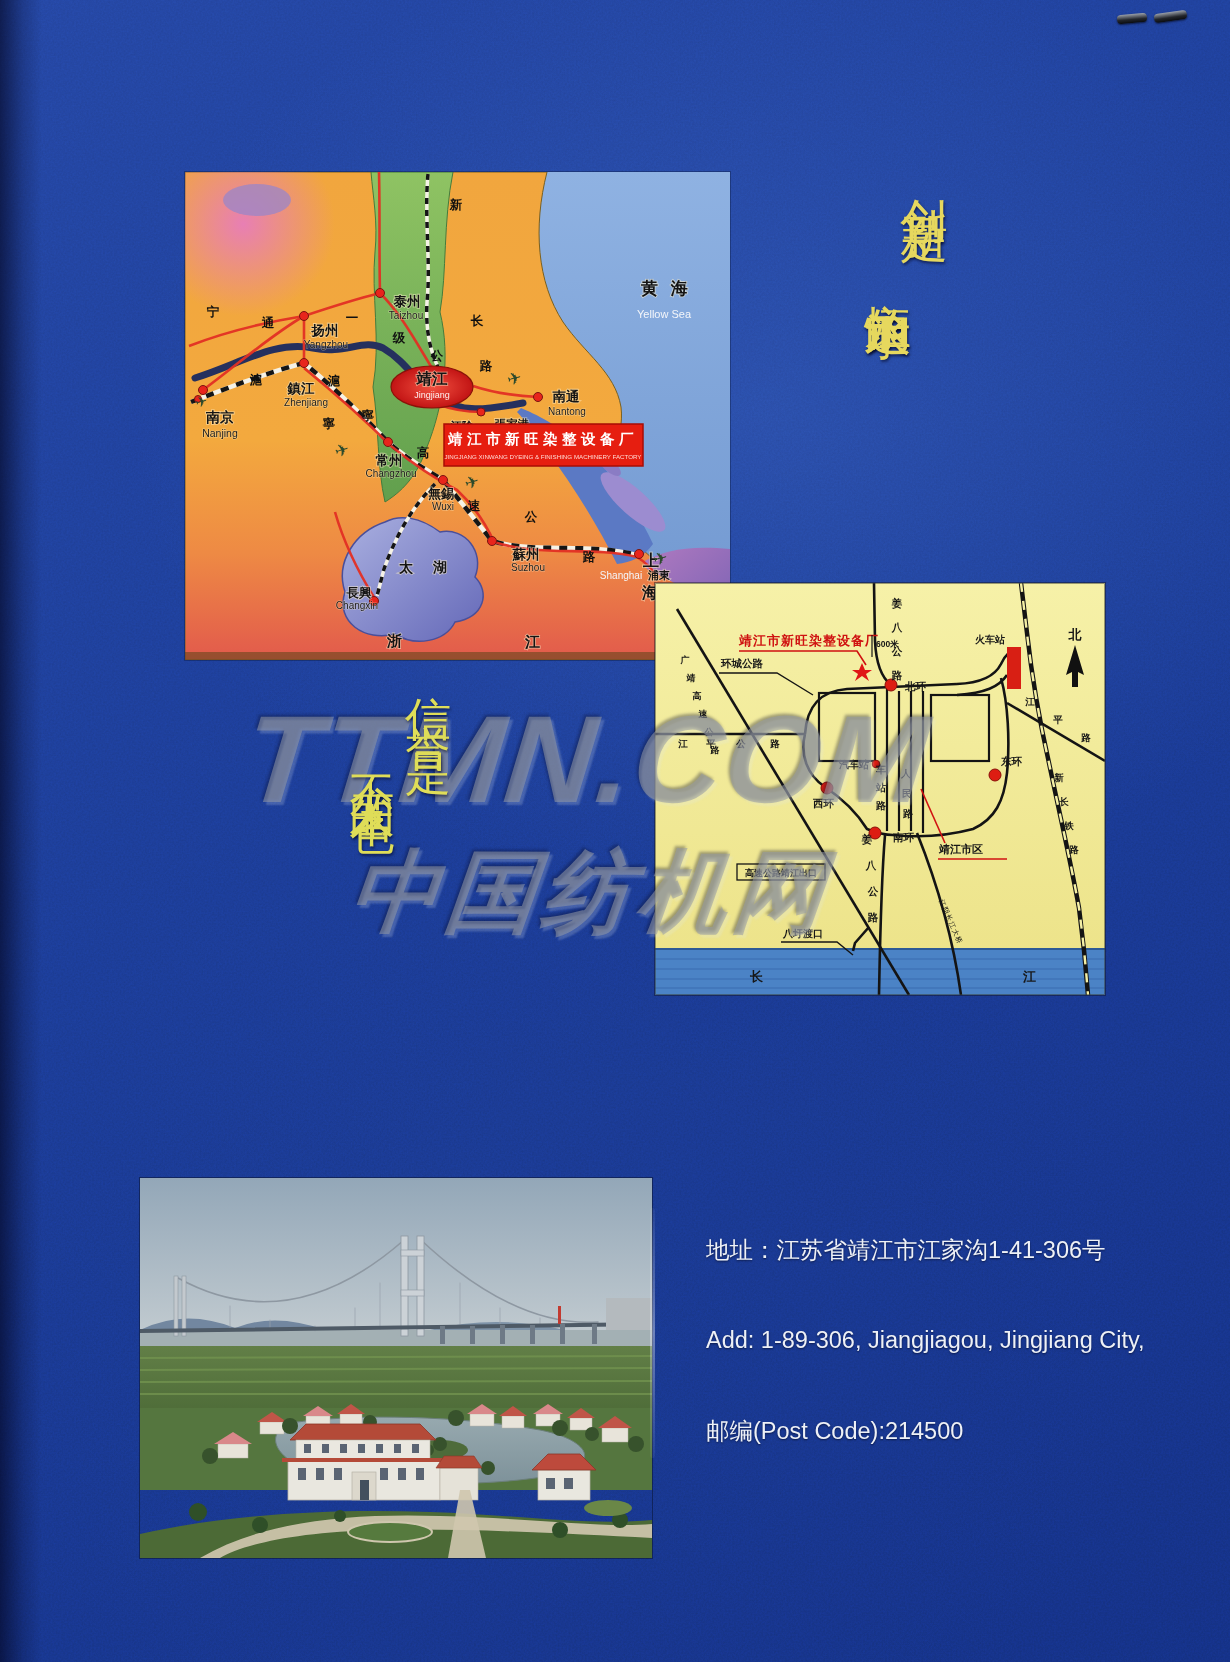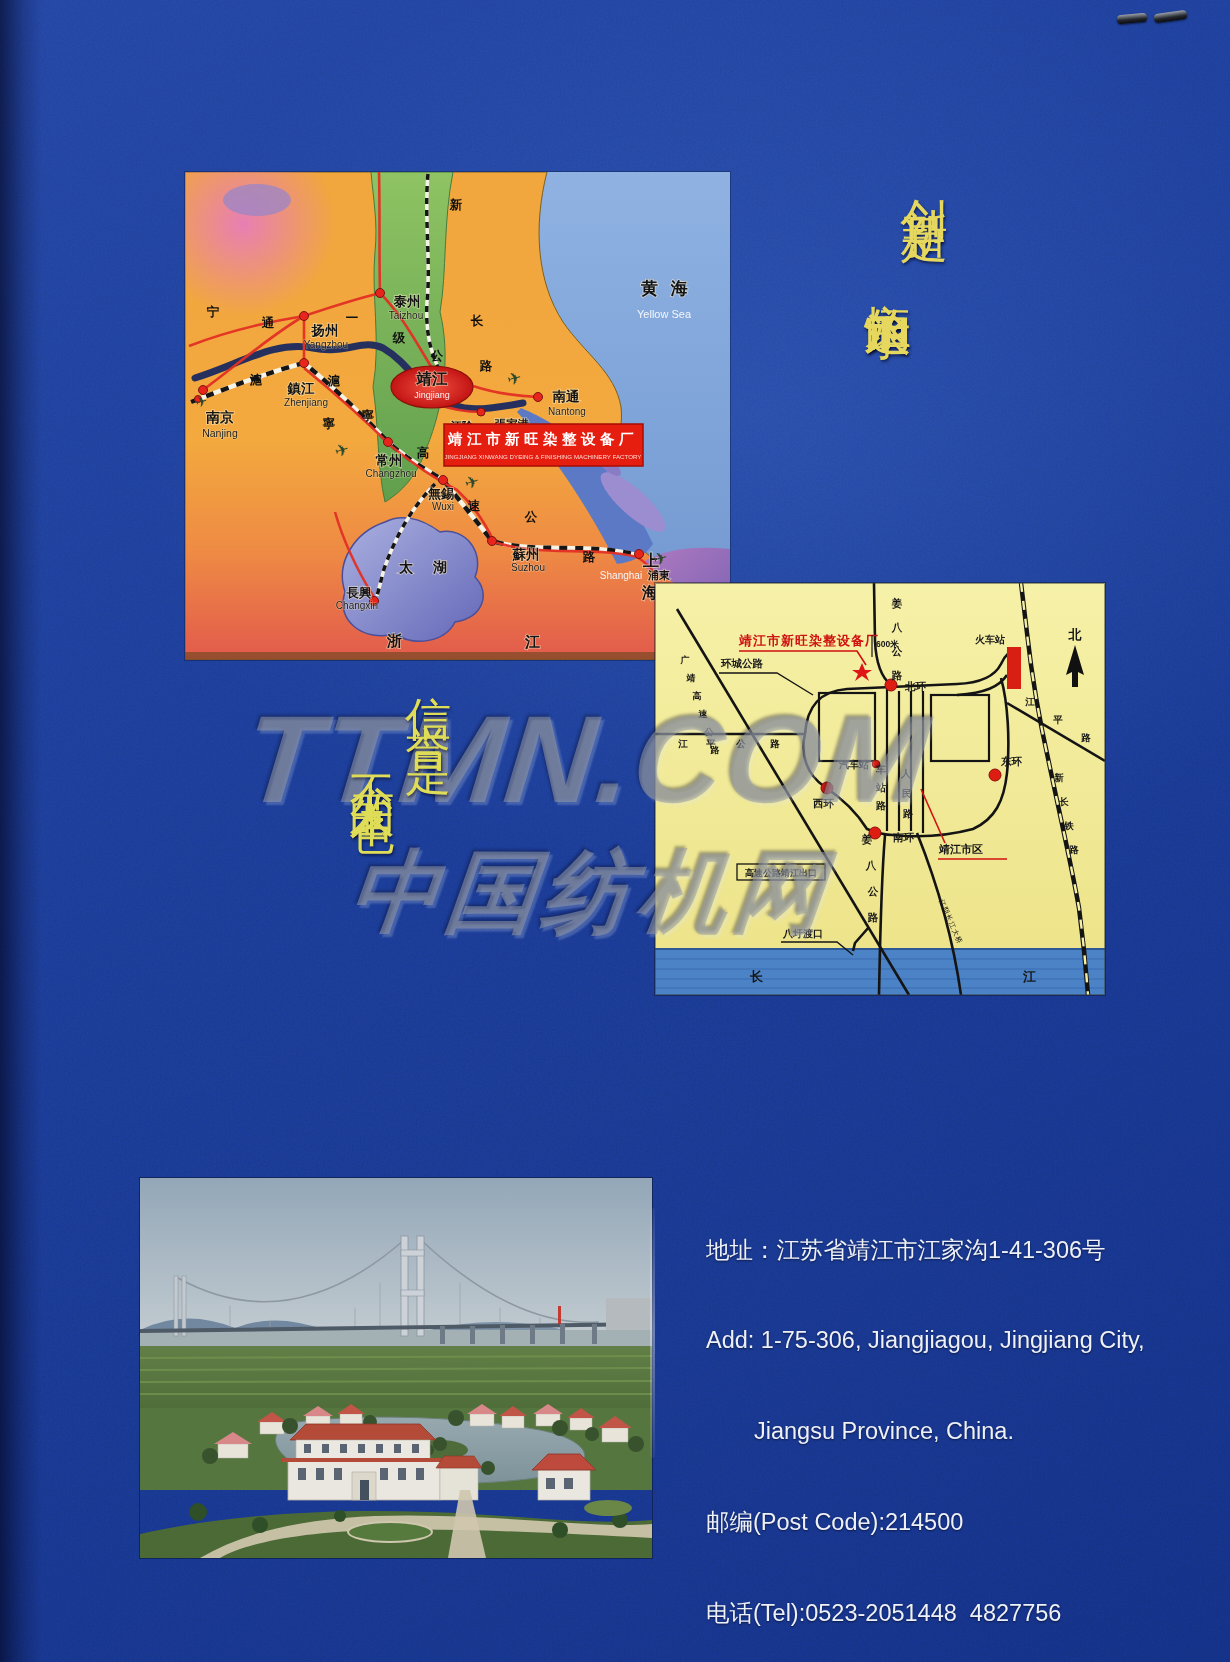--- a/index.html
+++ b/index.html
@@ -510,24 +510,22 @@
         <circle cx="420" cy="352" r="8"></circle>
       <circle cx="480" cy="342" r="8"></circle>
         <circle cx="200" cy="338" r="6"></circle>
     </g>
     <ellipse cx="468" cy="330" rx="24" ry="8" fill="#6a8747"></ellipse>
   </svg>
   <div class="photo-edge"></div>
 
   <div class="contact">
     <div>地址：江苏省靖江市江家沟1-41-306号</div>
-    <div>Add: 1-75-306, Jiangjiagou, Jingjiang City,</div>
-    <div class="indent">Jiangsu Province, China.</div>
+    <div>Add: 1-89-306, Jiangjiagou, Jingjiang City,</div>
     <div>邮编(Post Code):214500</div>
-    <div>电话(Tel):0523-2051448  4827756</div>
     
     
     
     
     
     
   </div>
 
 </div>
 

